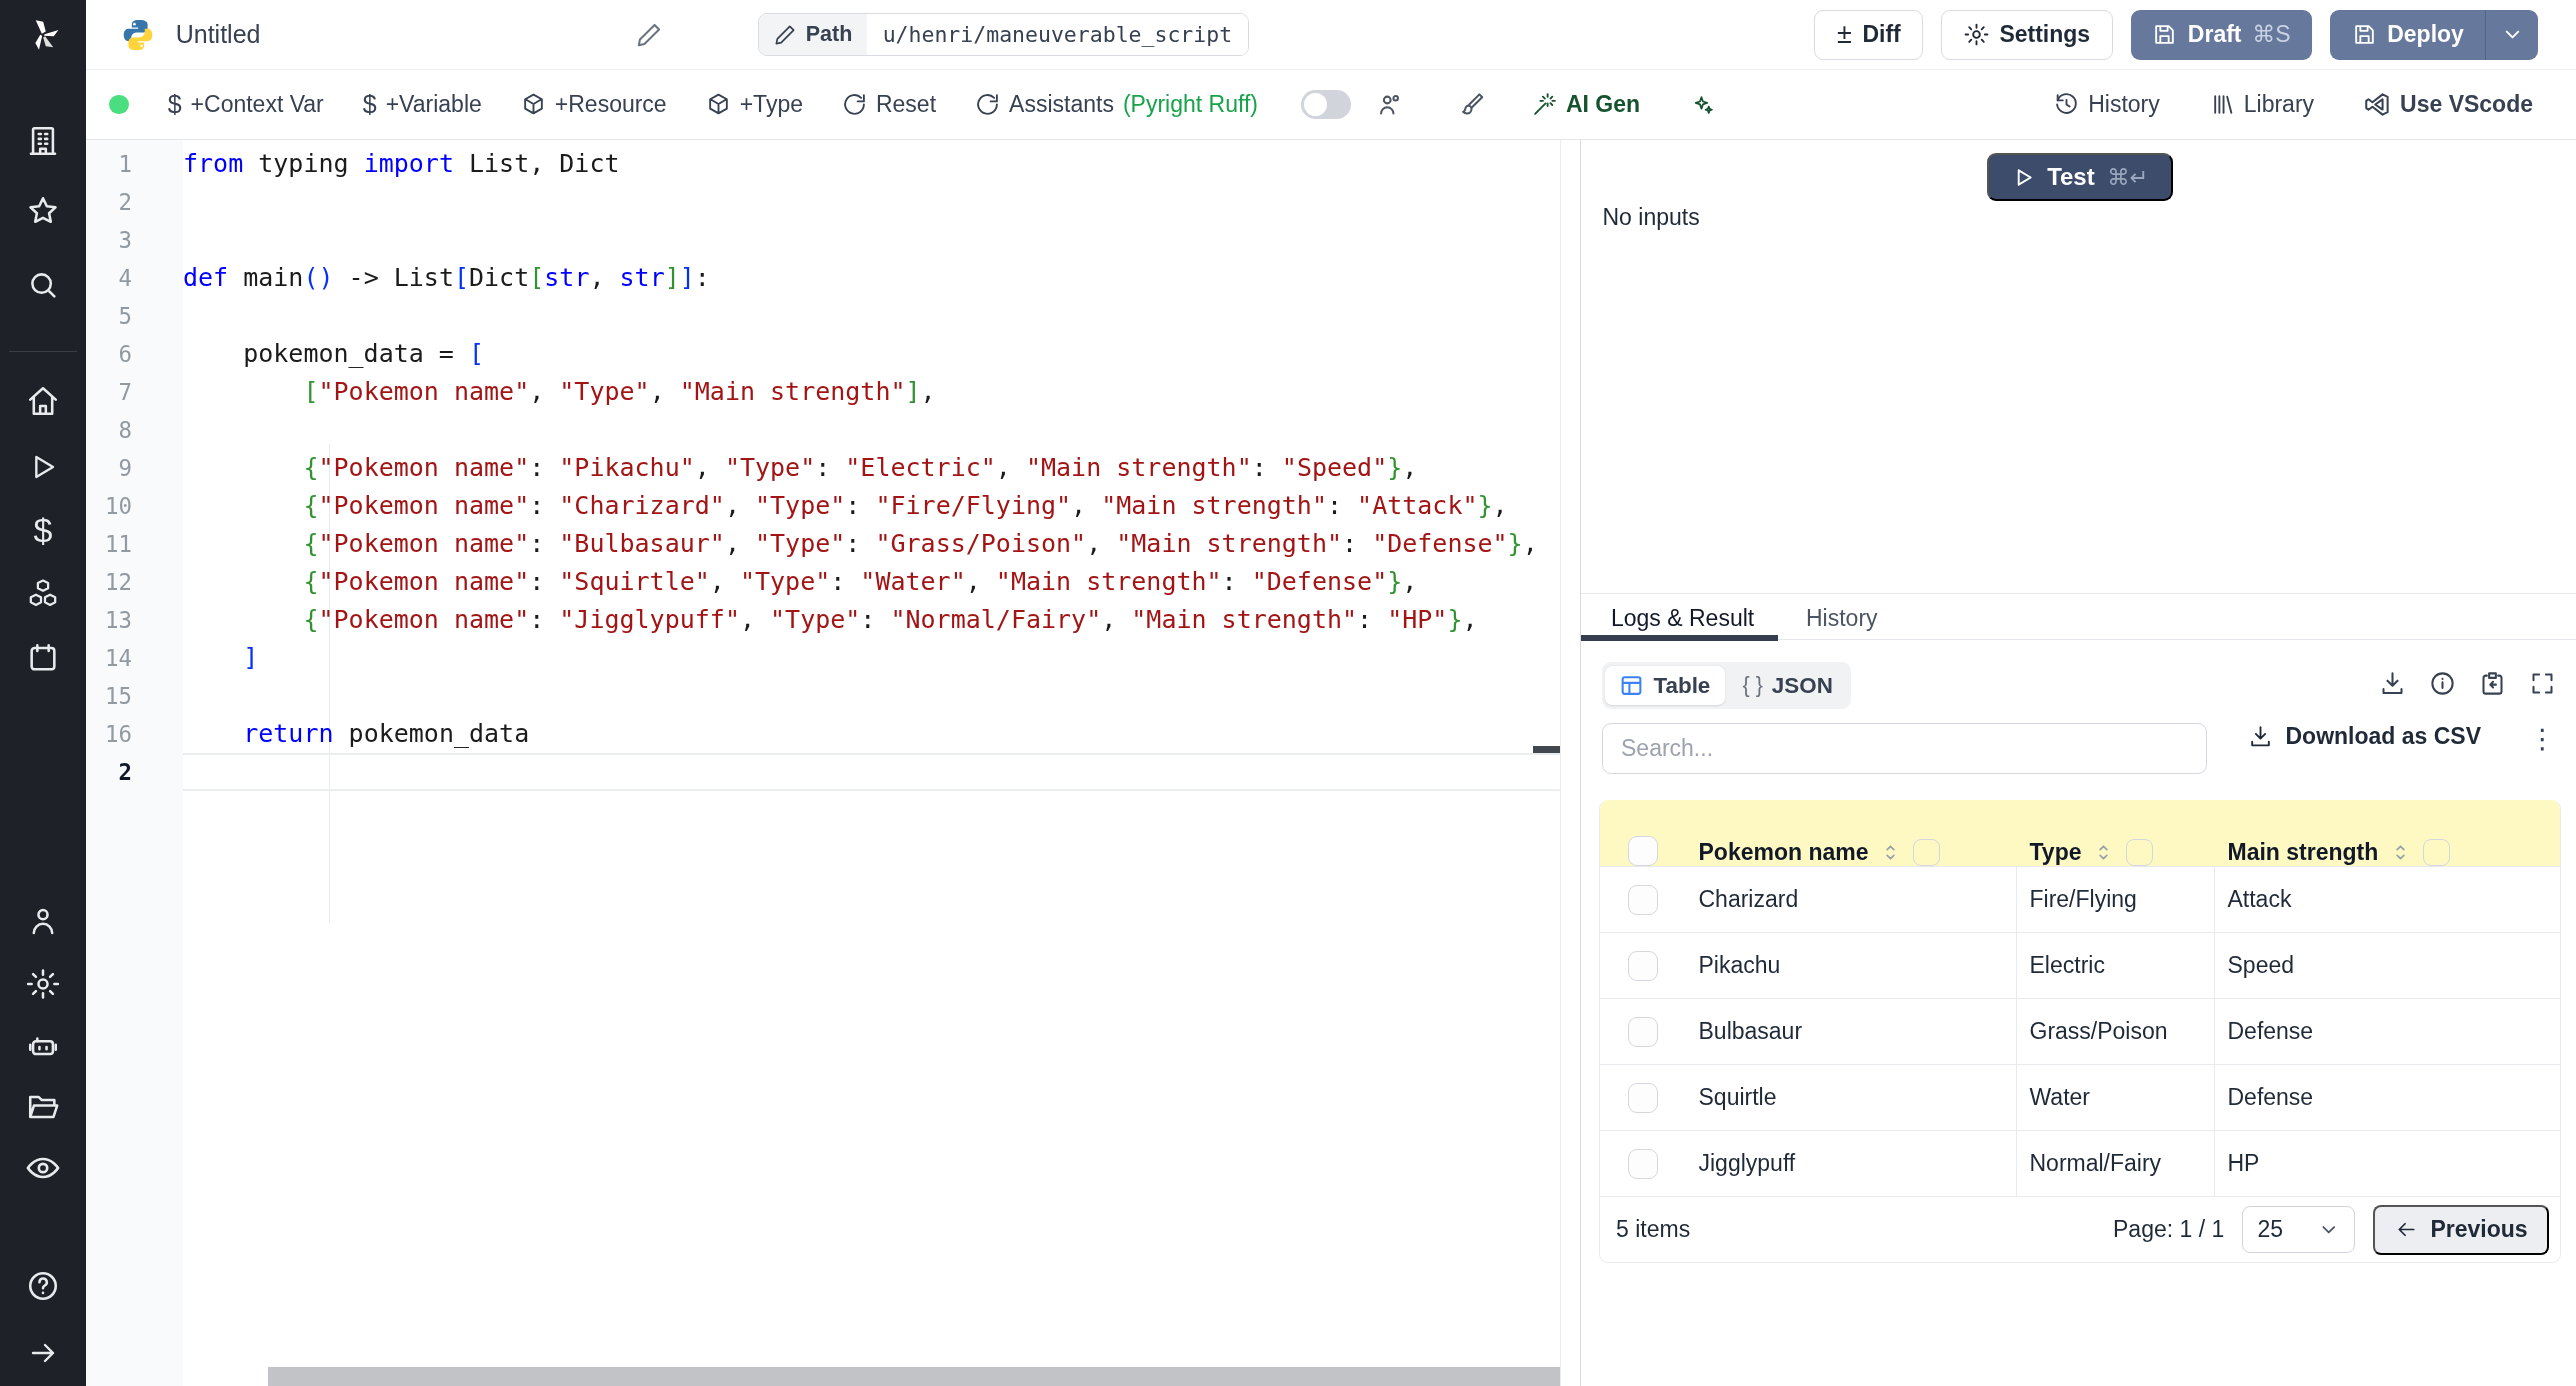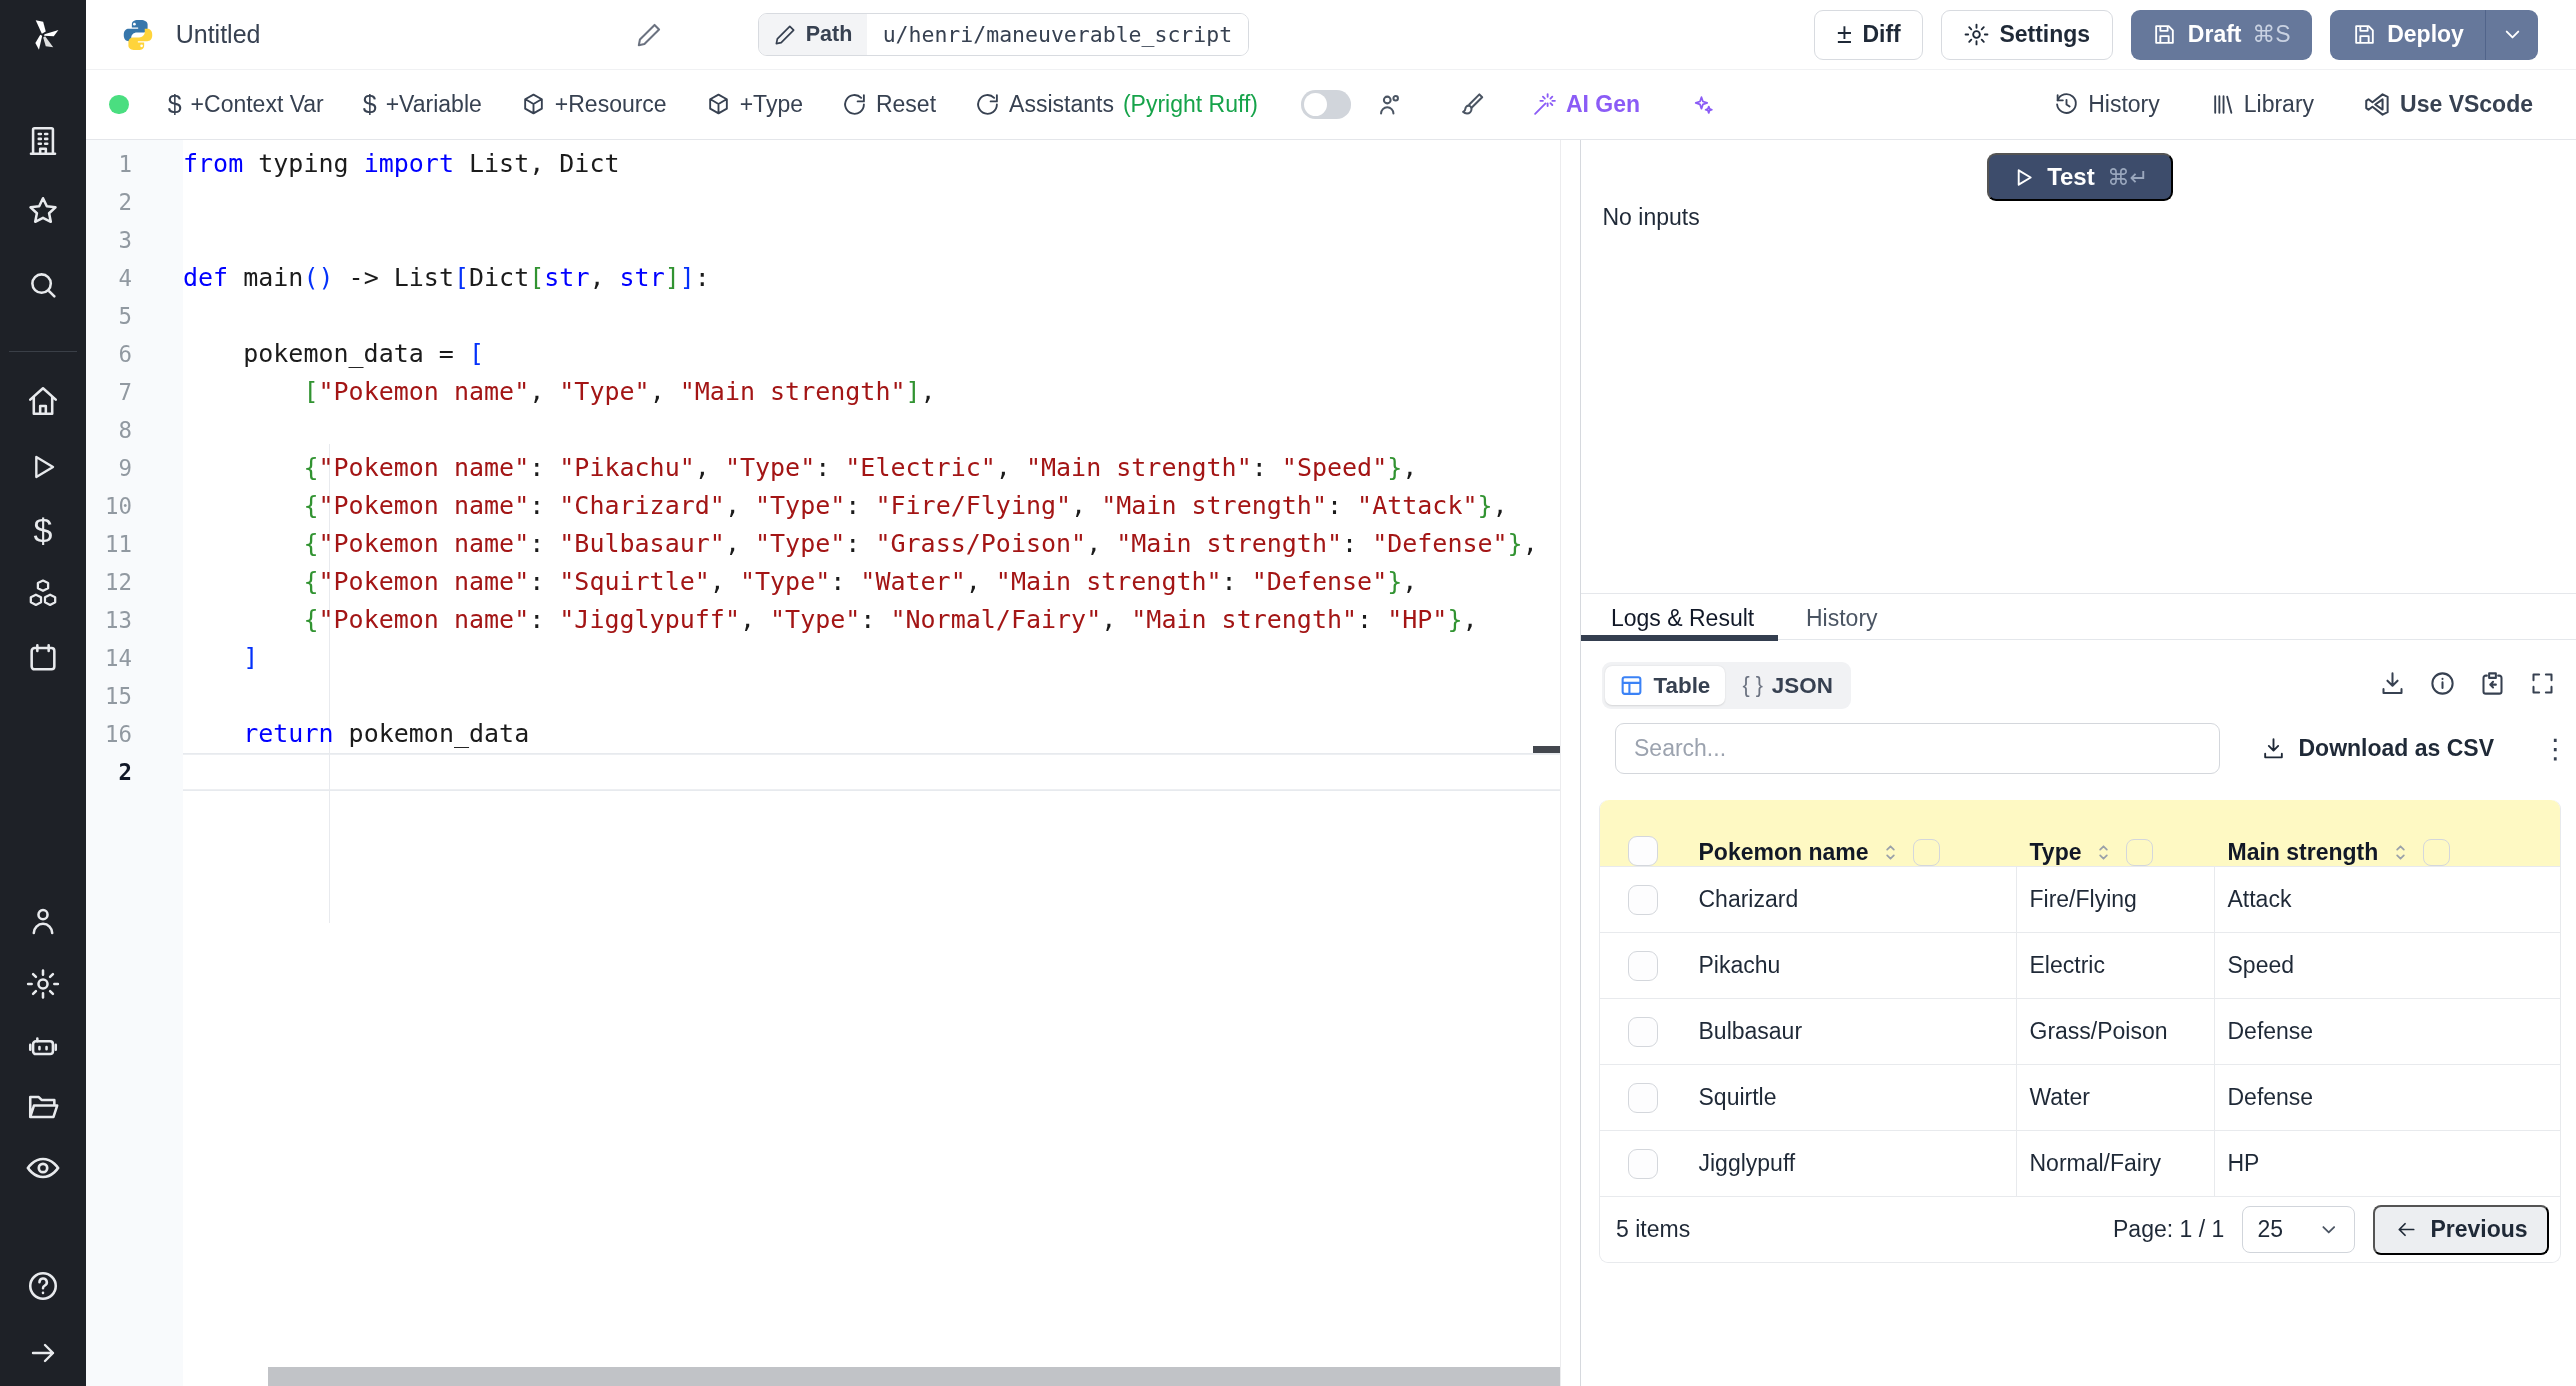--- a/index.html
+++ b/index.html
@@ -32,21 +32,21 @@
 
   
   .toolbar { position:absolute; left:86px; top:70px; width:2490px; height:70px; background:#fff; border-bottom:1.3px solid #e4e6ea; display:flex; align-items:center; z-index:20; }
   .dot { width:19.7px; height:19.7px; border-radius:50%; background:#4ade80; margin-left:23px; }
   .tool { display:flex; align-items:center; gap:9px; font-size:23px; color:#374151; font-weight:500; margin-left:39px; cursor:pointer; white-space:nowrap; }
   .tool .dol { font-size:25px; font-weight:500; }
   .tool .green { color:#16a34a; font-weight:500; }
   .toggle { width:50px; height:29px; border-radius:14.3px; background:#d1d5db; position:relative; margin-left:43px; cursor:pointer; }
   .toggle .knob { position:absolute; left:2.7px; top:2.7px; width:23px; height:23px; border-radius:50%; background:#fff; }
   .icon-btn { color:#4b5563; margin-left:25px; cursor:pointer; }
-  .ai { color:#8b5cf6; font-weight:600; }
+  .ai { color:#14532d; font-weight:600; }
   .tool-right { margin-left:auto; display:flex; align-items:center; gap:50px; margin-right:43px; }
   .tool-right .tool { margin-left:0; }
 
   
   .editor { position:absolute; left:86px; top:140px; width:1475px; height:1247px; background:#fff; border-right:0.9px solid #ececee; overflow:hidden; }
   .gutter-bg { position:absolute; left:0; top:0; width:97px; height:1247px; background:#f8fafc; }
   .ed-rows { position:absolute; left:0; top:5.4px; width:100%; }
   .ed-row { display:flex; height:38px; line-height:38px; white-space:pre; position:relative; }
   .ed-row .ln { width:97px; flex:0 0 97px; text-align:right; padding-right:51px; font-family:"DejaVu Sans Mono", monospace; font-size:22.4px; color:#9199a1; }
   .ed-row .code { flex:1; font-family:"DejaVu Sans Mono", monospace; font-size:25px; color:#1b1b1b; }
@@ -72,21 +72,21 @@
   .tabbar .tab2 { position:absolute; left:225px; top:10.7px; font-size:23px; color:#4b5563; cursor:pointer; }
   .tab-underline { position:absolute; left:0; top:41px; width:197px; height:6.3px; background:#343e4f; }
 
   .seg { position:absolute; left:20.6px; top:522px; height:47px; background:#f1f2f4; border-radius:9px; display:flex; align-items:center; padding:3.6px; gap:3.6px; }
   .seg .opt { display:flex; align-items:center; gap:9px; height:39px; padding:0 14.3px; border-radius:7.2px; font-size:22.4px; font-weight:600; color:#374151; cursor:pointer; }
   .seg .opt.active { background:#fff; box-shadow:0 0.9px 1.8px rgba(0,0,0,.12); }
   .seg .braces { color:#6b7280; font-size:21.5px; font-weight:400; }
   .res-icons { position:absolute; right:19.7px; top:530px; display:flex; align-items:center; gap:23px; color:#374151; }
   .res-icons > div { cursor:pointer; }
 
-  .search-row { position:absolute; left:34px; top:583px; width:961px; display:flex; align-items:center; }
+  .search-row { position:absolute; left:21px; top:583px; width:961px; display:flex; align-items:flex-start; }
   .search-input { width:605px; height:51px; border:1.3px solid #d4d7dc; border-radius:9px; font-size:23px; color:#374151; padding:0 18px; outline:none; font-family:"Liberation Sans", sans-serif; }
   .search-input::placeholder { color:#9ca3af; }
   .csv { display:flex; align-items:center; gap:12.5px; margin-left:41px; font-size:23px; font-weight:600; color:#1f2937; cursor:pointer; }
   .kebab { margin-left:auto; margin-right:7.2px; font-size:27px; color:#374151; cursor:pointer; letter-spacing:0; }
 
   .rtable { position:absolute; left:18px; top:660px; width:962px; border-radius:9px; border:0.9px solid #e8eaed; border-top:none; }
   .thead { display:flex; height:66px; background:#fef9c3; border-radius:9px 9px 0 0; align-items:flex-end; }
   .trow { display:flex; height:66px; align-items:center; border-top:0.9px solid #e8eaed; background:#fff; }
   .c-cb { flex:0 0 86px; display:flex; justify-content:center; }
   .c-name { flex:0 0 331px; padding-left:12.5px; }

